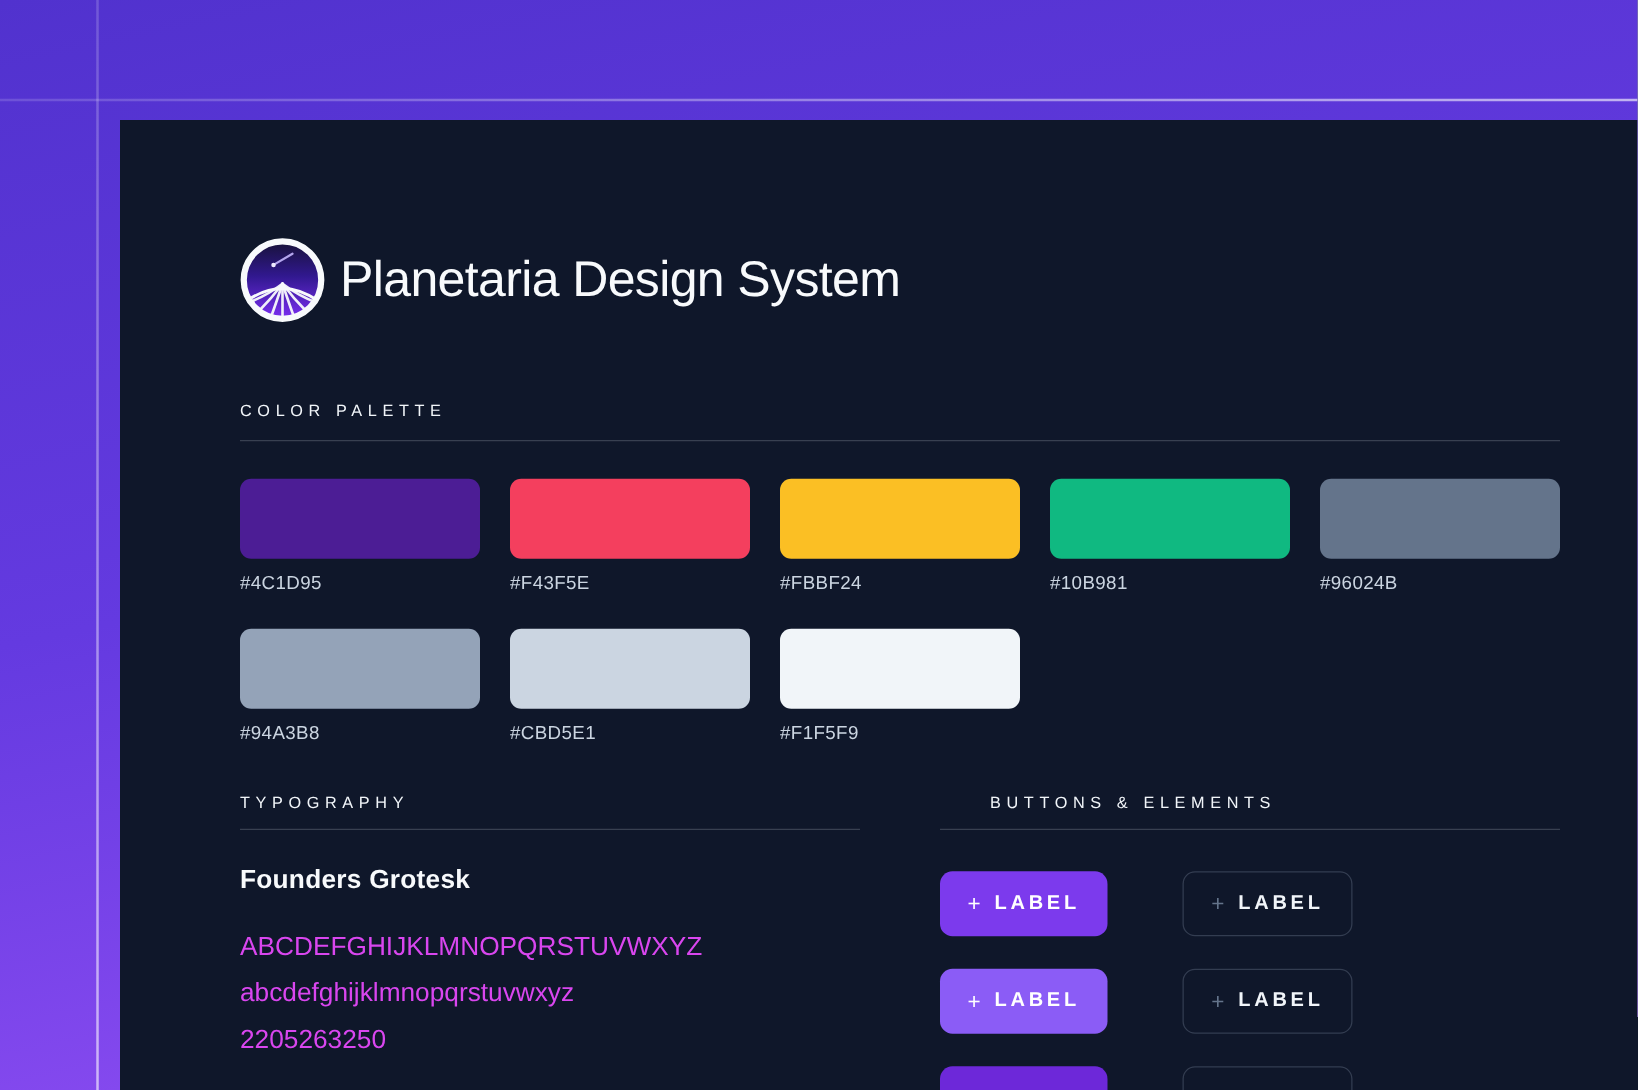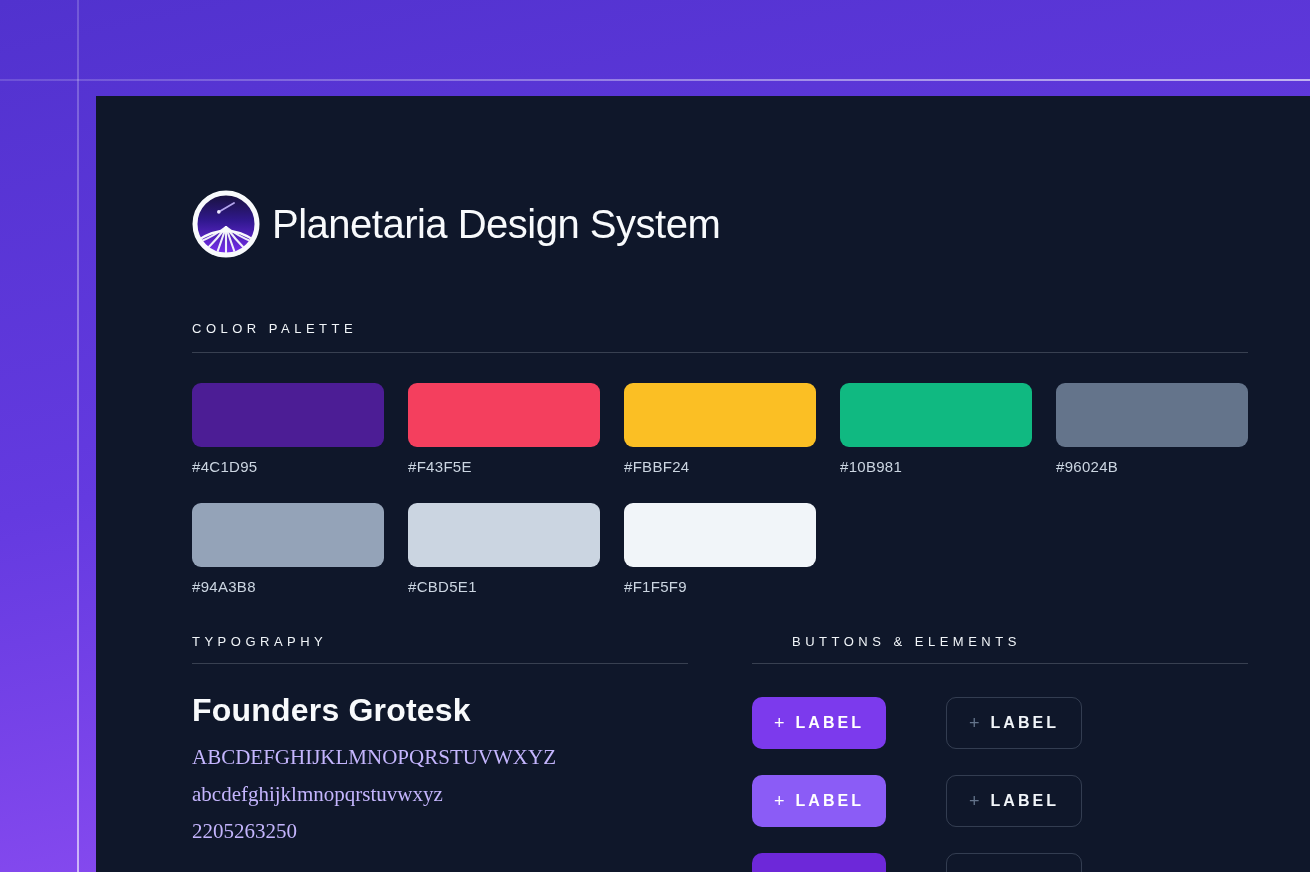--- a/index.html
+++ b/index.html
@@ -49,25 +49,25 @@
     position: absolute; left: 96px; top: 287px; width: 1056px;
     display: grid; grid-template-columns: repeat(5, 192px);
     column-gap: 24px; row-gap: 28px;
   }
   .swatch-chip { width: 192px; height: 64px; border-radius: 9px; }
   .swatch-label { margin-top: 11px; color: #CBD5E1; font-size: 15px; letter-spacing: 0.3px; }
 
   
   .font-name {
     position: absolute; left: 96px; top: 596px;
-    color: #F8FAFC; font-size: 32px; font-weight: 700; letter-spacing: 0.2px;
+    color: #F8FAFC; font-size: 21px; font-weight: 700; letter-spacing: 0.2px;
   }
   .specimen {
     position: absolute; left: 96px; top: 643px;
-    color: #c4b5fd; font-size: 21px; line-height: 37px; white-space: nowrap; font-family: Liberation Serif, serif;
+    color: #d946ef; font-size: 21px; line-height: 37px; white-space: nowrap;
   }
 
   
   .btn-rows { position: absolute; left: 656px; top: 601px; }
   .btn-row { display: flex; align-items: center; margin-bottom: 26px; }
   .btn {
     height: 52px; border-radius: 10px;
     display: inline-flex; align-items: center; justify-content: center;
     font-size: 16px; font-weight: 700; letter-spacing: 3px;
     cursor: pointer; border: none;

